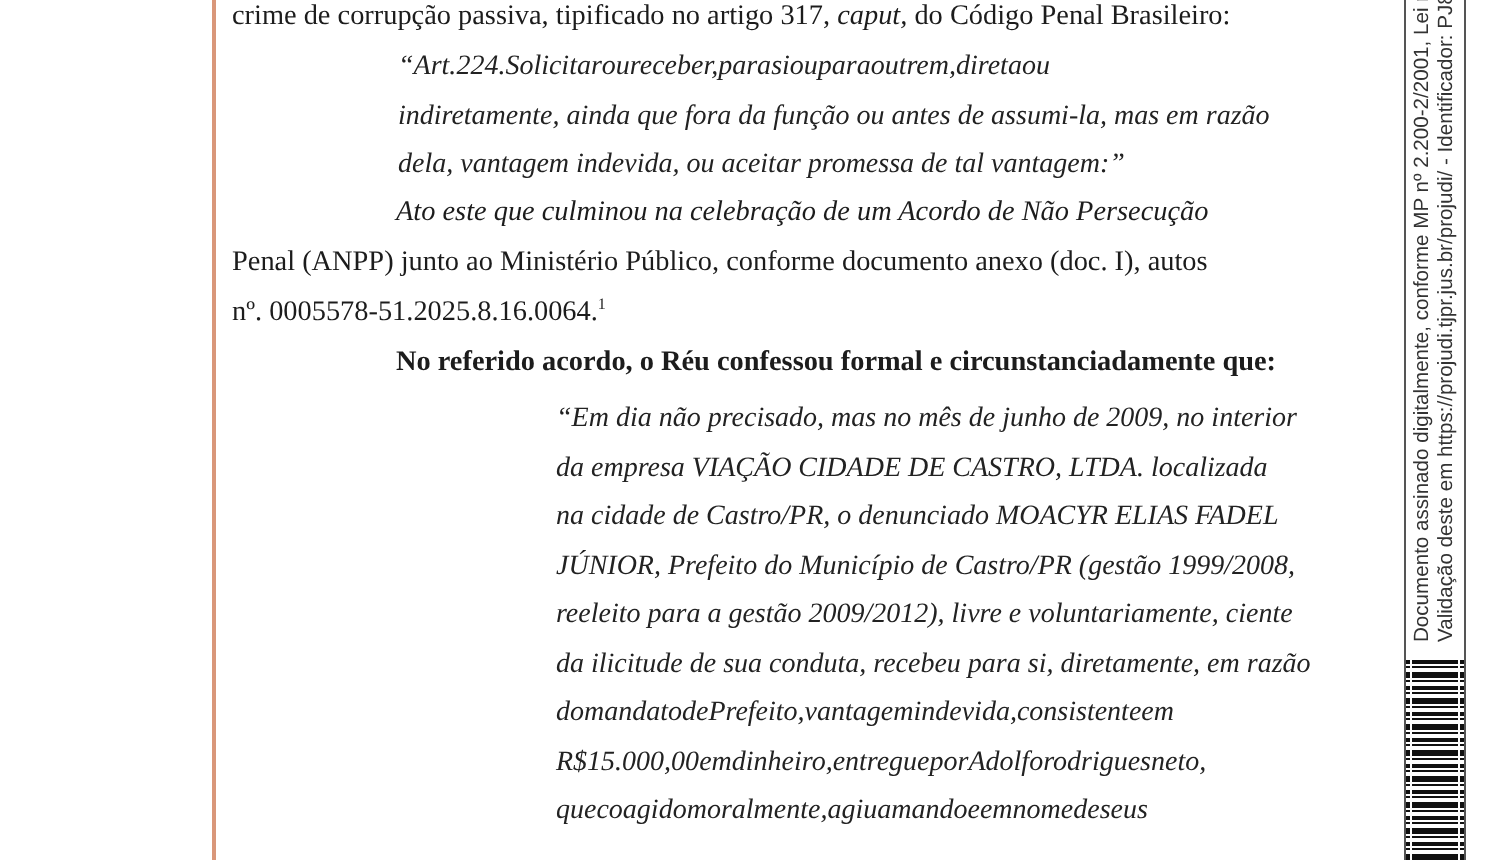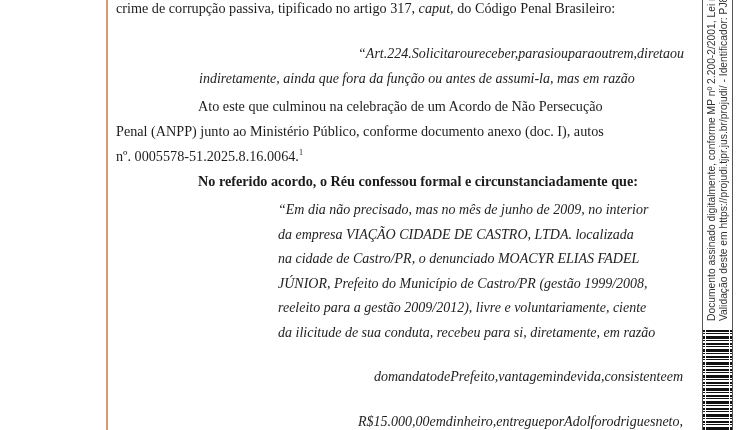--- a/index.html
+++ b/index.html
@@ -16,21 +16,21 @@
   }
   .body-text {
     position: absolute; font-size: 14.2px; line-height: 25px;
     white-space: nowrap; color: #1c1c1c;
     font-family: "Liberation Serif", serif;
   }
   .quote {
     position: absolute; font-style: italic; font-size: 14px; line-height: 24.5px;
     color: #222; font-family: "Liberation Serif", serif; white-space: nowrap;
   }
-  .just { display: flex; justify-content: flex-end; margin-top: 20px; }
+  .just { display: flex; justify-content: flex-start; }
   .sup { font-size: 8px; vertical-align: super; line-height: 0; }
   .caput { font-style: italic; }
 
   
   .sidebar-box {
     position: absolute; left: 702px; top: -2px; width: 31px; height: 332px;
     border: 1px solid #555; border-bottom: none; box-sizing: border-box; background: #fff;
   }
   .sidebar-text {
     position: absolute; left: 0; top: 0; width: 332px; height: 31px;
@@ -71,24 +71,25 @@
         <span>receber,</span>
         <span>para</span>
         <span>si</span>
         <span>ou</span>
         <span>para</span>
         <span>outrem,</span>
         <span>direta</span>
         <span>ou</span>
       </div>
     <div>indiretamente, ainda que fora da função ou antes de assumi-la, mas em razão</div>
+    <div>dela, vantagem indevida, ou aceitar promessa de tal vantagem:”</div>
   </div>
 
   <div class="body-text" style="left:116px; top:94px; width:570px;">
-    <div style="padding-left:82px;">Ato este que culminou na celebração de um Acordo de Não Persecução</div>
+    <div style="padding-left:82px;font-style:italic;">Ato este que culminou na celebração de um Acordo de Não Persecução</div>
     <div>Penal (ANPP) junto ao Ministério Público, conforme documento anexo (doc. I), autos</div>
     <div><span>nº. 0005578-51.2025.8.16.0064.</span><span class="sup">1</span></div>
   </div>
 
   <div class="body-text" style="left:198px; top:169px;font-weight:bold;">No referido acordo, o Réu confessou formal e circunstanciadamente que:</div>
 
   <div class="quote" id="confq" style="left:278px; top:198px; width:405px;">
       <div>“Em dia não precisado, mas no mês de junho de 2009, no interior</div>
       <div>da empresa VIAÇÃO CIDADE DE CASTRO, LTDA. localizada</div>
       <div>na cidade de Castro/PR, o denunciado MOACYR ELIAS FADEL</div>

